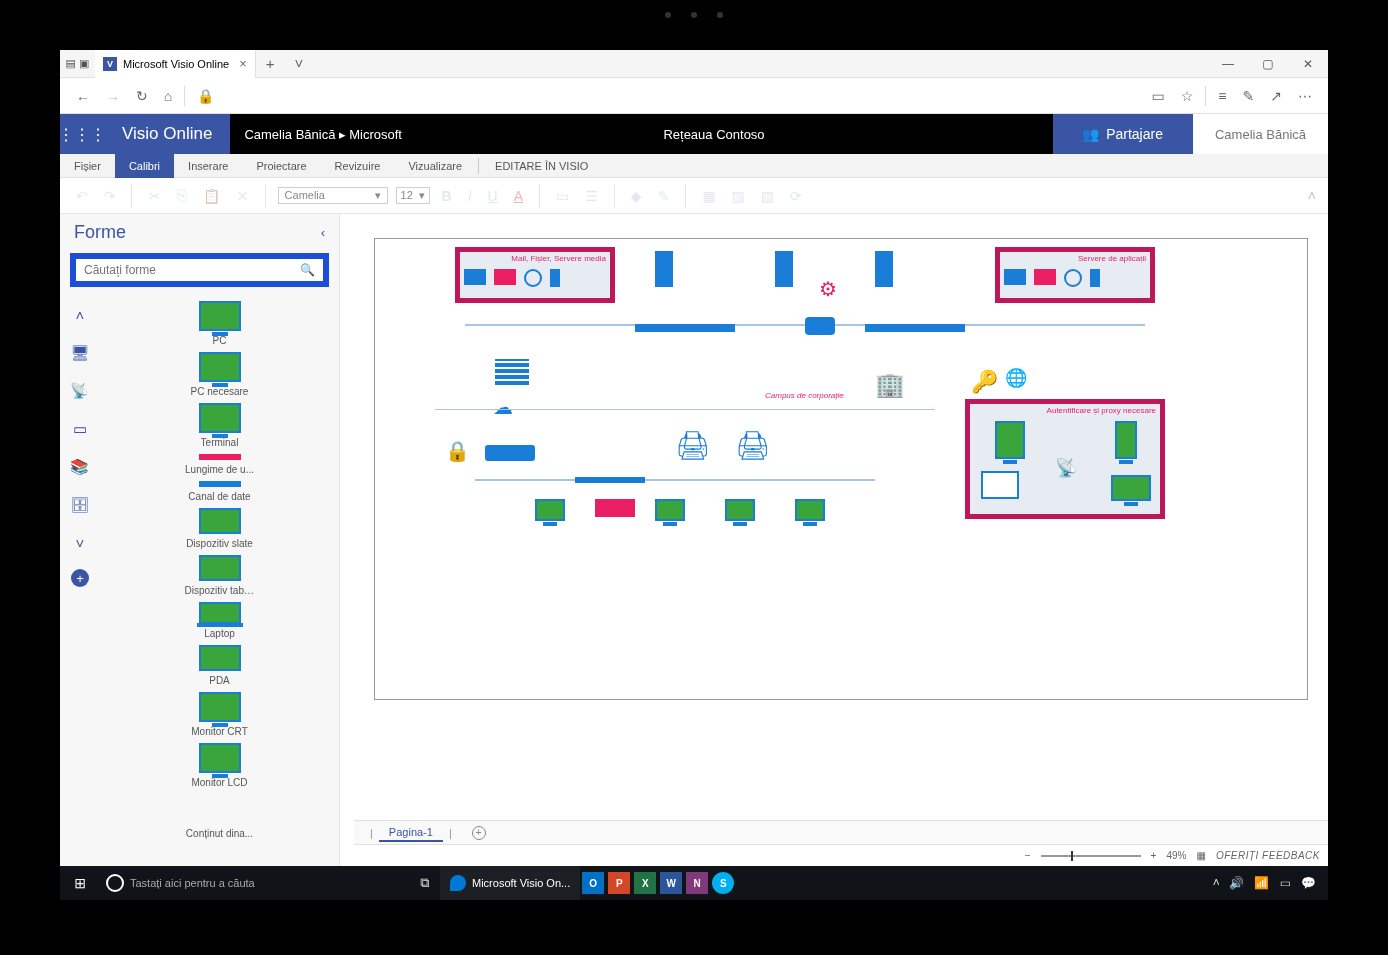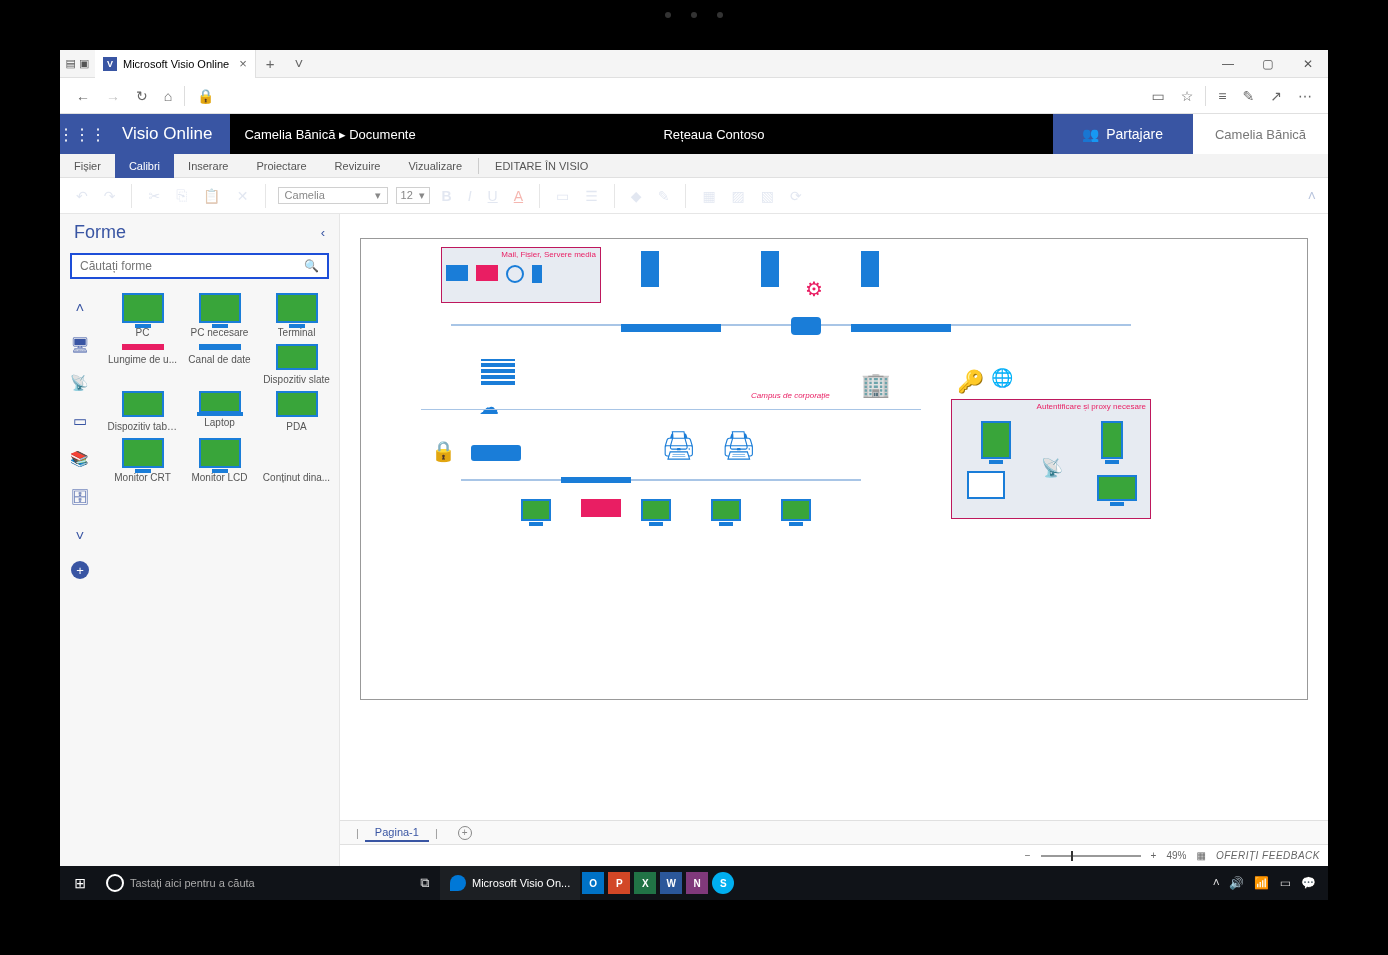--- a/index.html
+++ b/index.html
@@ -40,48 +40,48 @@
   .ribbon-tabs .rsep { width: 1px; height: 16px; background: #ccc; margin: 0 2px;}
 
   .ribbon-tools { height: 36px; background: #fff; display: flex; align-items: center; padding: 0 12px; gap: 8px; border-bottom: 1px solid #e6e6e6; color: #b8c4dd; font-size: 14px;}
   .ribbon-tools .font-box { border: 1px solid #d0d0d0; padding: 1px 6px; font-size: 11px; color: #888; width: 110px; display:flex; justify-content:space-between;}
   .ribbon-tools .size-box { border: 1px solid #d0d0d0; padding: 1px 4px; font-size: 11px; color: #888; width: 34px; display:flex; justify-content:space-between;}
   .ribbon-tools .tool { opacity: 0.4; padding: 0 4px; }
   .ribbon-tools .sep { width: 1px; height: 24px; background: #e6e6e6; margin: 0 4px; }
   .ribbon-tools .chev { margin-left: auto; }
 
   
-  .main { flex: 1; display: flex; overflow: hidden; }
+  .main { flex: 1; display: flex; overflow: hidden; gap: 14px; }
   .shapes-panel { width: 280px; background: #f7f7f7; border-right: 1px solid #e6e6e6; display: flex; flex-direction: column; font-size: 12px; color: #444;}
   .shapes-header { display: flex; align-items: center; justify-content: space-between; padding: 8px 14px 6px; font-size: 18px; color: #3955a3; font-weight: 300;}
-  .shapes-search { margin: 4px 10px; display: flex; align-items: center; border: 2px solid #1d4ed8; background: #fff;}
+  .shapes-search { margin: 4px 10px; display: flex; align-items: center; border: 6px solid #1d4ed8; background: #fff;}
   .shapes-search input { border: none; outline: none; flex: 1; padding: 4px 8px; font-size: 12px; }
   .shapes-search .s-icon { padding: 0 8px; color: #3955a3; }
   .shapes-body { flex: 1; display: flex; overflow: hidden; margin-top: 6px;}
   .shapes-rail { width: 40px; display: flex; flex-direction: column; align-items: center; padding-top: 6px; gap: 14px; color: #3955a3; font-size: 15px;}
   .shapes-rail .rail-item { width: 24px; height: 24px; display: flex; align-items: center; justify-content: center; }
   .shapes-rail .add { width: 18px; height: 18px; border-radius: 50%; background: #3955a3; color: #fff; font-size: 13px; display: flex; align-items: center; justify-content: center;}
   .shapes-list { flex: 1; padding: 4px 6px; overflow: hidden;}
   .shapes-cat { font-size: 14px; color: #444; padding: 6px 4px 10px; }
-  .shape-grid { display: grid; grid-template-columns: repeat(3, 1fr); gap: 6px 4px; }
+  .shape-grid { display: grid; grid-template-columns: repeat(1, 1fr); gap: 6px 4px; }
   .shape-item { display: flex; flex-direction: column; align-items: center; font-size: 10px; color: #555; text-align: center; }
   .shape-icon { width: 42px; height: 30px; background: #39a53a; border: 2px solid #1a7dd8; margin-bottom: 4px; position: relative;}
   .shape-icon.mon::after { content:""; position:absolute; bottom:-7px; left:50%; transform:translateX(-50%); width:16px; height:4px; background:#1a7dd8;}
   .shape-icon.laptop { height: 22px; }
   .shape-icon.laptop::after { content:""; position:absolute; bottom:-5px; left:-4px; right:-4px; height:4px; background:#1a7dd8;}
   .shape-icon.bar { width:42px; height:6px; background:#e91e63; border:none;}
   .shape-icon.bar2 { width:42px; height:6px; background:#1a7dd8; border:none;}
   .shape-icon.tab { height:26px;}
   .shape-icon.line { background:none; border:none;}
   .shape-name { white-space: nowrap; overflow: hidden; text-overflow: ellipsis; max-width: 70px;}
 
   .canvas-wrap { flex: 1; display: flex; flex-direction: column; background: #fff; }
   .canvas { flex: 1; position: relative; background: #fff; padding: 20px; overflow: hidden;}
   .diagram { position: absolute; left: 20px; top: 24px; right: 20px; bottom: 120px; border: 1px solid #999; background: #fff; }
-  .d-box { position: absolute; background: #e7ebf2; border: 1px solid #be185d; font-size: 8px; color: #e91e63; text-align: right; padding: 2px 4px; }
+  .d-box { position: absolute; background: #e7ebf2; border: 5px solid #be185d; font-size: 8px; color: #e91e63; text-align: right; padding: 2px 4px; }
   .d-server { position: absolute; width: 18px; height: 36px; background: #1a7dd8; }
   .d-sgroup { position: absolute; display: flex; gap: 6px;}
   .d-line { position: absolute; background: #a8c5e6; }
   .d-label { position: absolute; font-size: 8px; color: #e91e63;}
   .d-icon { position:absolute; width:28px; height:28px; background:#1a7dd8;}
   .d-pc { position:absolute; width:30px; height:22px; background:#39a53a; border:2px solid #1a7dd8;}
   .d-pc::after { content:""; position:absolute; bottom:-7px; left:50%; transform:translateX(-50%); width:14px; height:4px; background:#1a7dd8;}
 
   .pager { height: 24px; border-top: 1px solid #e0e0e0; display: flex; align-items: center; font-size: 11px; padding: 0 10px; background:#f9f9f9;}
   .pager .page { color: #3955a3; padding: 2px 10px; border-bottom: 2px solid #3955a3; }
@@ -147,21 +147,21 @@
       <span>↗</span>
       <span>⋯</span>
     </div>
 
     <div class="app-header">
       <div class="waffle">⋮⋮⋮</div>
       <div class="brand">Visio Online</div>
       <div class="breadcrumb">
         <span>Camelia Bănică</span>
         <span> ▸ </span>
-        <span>Documente</span>
+        <span>Microsoft</span>
       </div>
       <div class="doc-title">Rețeaua Contoso</div>
       <div class="share">
         <span>👥</span>
         <span>Partajare</span>
       </div>
       <div class="user">Camelia Bănică</div>
     </div>
 
     <div class="ribbon-tabs">
@@ -307,20 +307,29 @@
             <div class="d-sgroup" style="left:400px; top:12px;">
               <div class="d-server"></div>
                 <div class="d-server"></div>
             </div>
             <div style="position:absolute; left:444px; top:38px; color:#e91e63; font-size:20px;">⚙</div>
             <div class="d-sgroup" style="left:500px; top:12px;">
               <div class="d-server"></div>
                 <div class="d-server"></div>
                 <div class="d-server"></div>
             </div>
+            <div class="d-box" style="left:620px; top:8px; width:160px; height:56px;">
+              <div>Servere de aplicații</div>
+              <div style="display:flex; gap:8px; margin-top:6px;">
+                <span style="width:22px;height:16px;background:#1a7dd8;display:inline-block"></span>
+                <span style="width:22px;height:16px;background:#e91e63;display:inline-block"></span>
+                <span style="width:18px;height:18px;border:2px solid #1a7dd8;border-radius:50%;display:inline-block"></span>
+                <span style="width:10px;height:18px;background:#1a7dd8;display:inline-block"></span>
+              </div>
+            </div>
 
             <div class="d-line" style="left:90px; top:85px; width:680px; height:2px;"></div>
             <div class="d-line" style="left:260px; top:85px; width:100px; height:8px; background:#1a7dd8;"></div>
             <div class="d-line" style="left:490px; top:85px; width:100px; height:8px; background:#1a7dd8;"></div>
             <div class="d-icon" style="left:430px; top:78px; width:30px; height:18px; border-radius:4px;"></div>
 
             <div style="position:absolute; left:120px; top:120px; width:34px; height:26px; background:repeating-linear-gradient(0deg,#1a7dd8 0 4px,#fff 4px 6px);"></div>
             <div style="position:absolute; left:118px; top:156px; font-size:20px; color:#1a7dd8">☁</div>
             <div class="d-label" style="left:390px; top:152px;font-style:italic;">Campus de corporație</div>
             <div style="position:absolute; left:500px; top:132px; font-size:24px; color:#1a7dd8">🏢</div>

